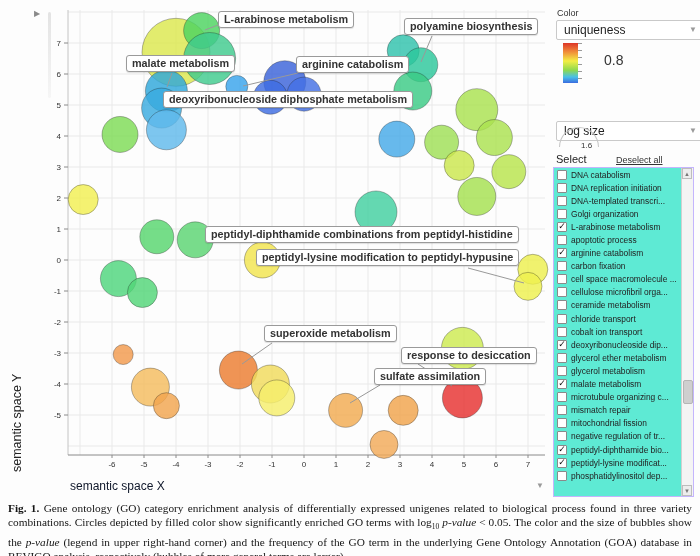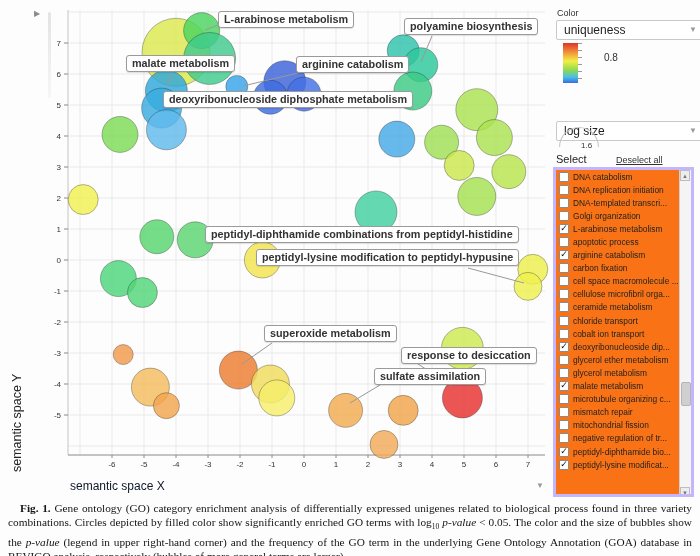--- a/index.html
+++ b/index.html
@@ -32,33 +32,33 @@
     border:1px solid #c9c9c9;border-radius:2px;font-size:12px;color:#222;
     line-height:18px;padding-left:7px;box-sizing:content-box;
   }
   .dd-arrow{position:absolute;right:5px;top:0;font-size:8px;color:#9a9a9a;line-height:18px;}
   #colorbar{
     position:absolute;left:563px;top:43px;width:15px;height:40px;
     background:linear-gradient(#dd3528 0%,#f08c3a 22%,#f3ee45 45%,#8ed94e 68%,#49c0e8 85%,#3a6ce0 100%);
   }
   #colorbar-ticks{position:absolute;left:578px;top:43px;width:4px;height:40px;
     background:repeating-linear-gradient(#9a9a9a 0 1px,transparent 1px 7px);}
-  #colorbar-value{position:absolute;left:584px;top:52px;font-size:10px;color:#333;padding-left:20px;}
+  #colorbar-value{position:absolute;left:584px;top:52px;font-size:14px;color:#333;padding-left:20px;}
   #size-arc{
     position:absolute;left:559px;top:127px;width:40px;height:20px;
     border:1.5px solid #c6c6c6;border-bottom:none;border-radius:20px 20px 0 0;
     box-sizing:border-box;background:transparent;
   }
   #size-value{position:absolute;left:581px;top:141px;font-size:8px;color:#333;}
   #select-title{position:absolute;left:556px;top:153px;font-size:11px;color:#222;}
   #deselect-all{position:absolute;left:616px;top:155px;font-size:9px;font-weight:normal;
     color:#333;text-decoration:underline;cursor:pointer;}
   #go-list{
     position:absolute;left:553px;top:167px;width:141px;height:330px;
-    background:#f97316;border:3px solid #c4b5fd;box-sizing:border-box;overflow:hidden;
+    background:#5eead4;border:1px solid #c4b5fd;box-sizing:border-box;overflow:hidden;
   }
   .row{height:13.1px;display:flex;align-items:center;padding-left:3px;}
   .cb{
     width:8px;height:8px;border:1px solid #8a8a8a;background:#fff;margin-right:4px;
     font-size:9px;line-height:7px;color:#111;flex:0 0 auto;text-align:center;border-radius:1px;
   }
   .lbl{font-size:8.4px;color:#222;white-space:nowrap;}
   #list-scrollbar{
     position:absolute;right:0;top:0;width:11px;height:328px;
     background:#f4f4f4;border-left:1px solid #d0d0d0;
@@ -69,21 +69,21 @@
   #sb-up{top:0;}
   #sb-down{bottom:0;}
   #sb-thumb{position:absolute;left:1px;top:212px;width:8px;height:22px;
     background:#cfcfcf;border:1px solid #b5b5b5;border-radius:2px;}
   
   #caption{
     position:absolute;left:8px;top:501px;width:684px;
     font-family:"Liberation Serif",serif;font-size:11.3px;line-height:14.2px;
     color:#141414;text-align:justify;
   }
-  #caption .b{font-weight:bold;margin-left:12px;}
+  #caption .b{font-weight:bold;}
   #caption .i{font-style:italic;}
   #caption .sub{font-size:7.5px;vertical-align:sub;}
 </style>
 </head>
 <body>
 
 <div id="stage">
 
   <svg id="plot-svg" width="700" height="500" xmlns="http://www.w3.org/2000/svg">
       <line x1="80" x2="80" y1="10" y2="455" stroke="#e9e9e9" stroke-width="1"></line>
@@ -350,20 +350,24 @@
           <span class="lbl">negative regulation of tr...</span>
         </div>
         <div class="row">
           <span class="cb">✓</span>
           <span class="lbl">peptidyl-diphthamide bio...</span>
         </div>
         <div class="row">
           <span class="cb">✓</span>
           <span class="lbl">peptidyl-lysine modificat...</span>
         </div>
+        <div class="row">
+          <span class="cb"></span>
+          <span class="lbl">phosphatidylinositol dep...</span>
+        </div>
       </div>
     <div id="list-scrollbar">
       <div class="sb-btn" id="sb-up">▲</div>
       <div id="sb-thumb"></div>
       <div class="sb-btn" id="sb-down">▼</div>
     </div>
   </div>
 
   <div id="caption"><span class="b">Fig. 1.</span><span> Gene ontology (GO) category enrichment analysis of differentially expressed unigenes related to biological process found in three variety combinations. Circles depicted by filled color show significantly enriched GO terms with log</span><span class="sub">10</span><span> </span><span class="i">p-value</span><span> &lt; 0.05. The color and the size of bubbles show the </span><span class="i">p-value</span><span> (legend in upper right-hand corner) and the frequency of the GO term in the underlying Gene Ontology Annotation (GOA) database in REVIGO analysis, respectively (bubbles of more general terms are larger).</span></div>
 </div>

